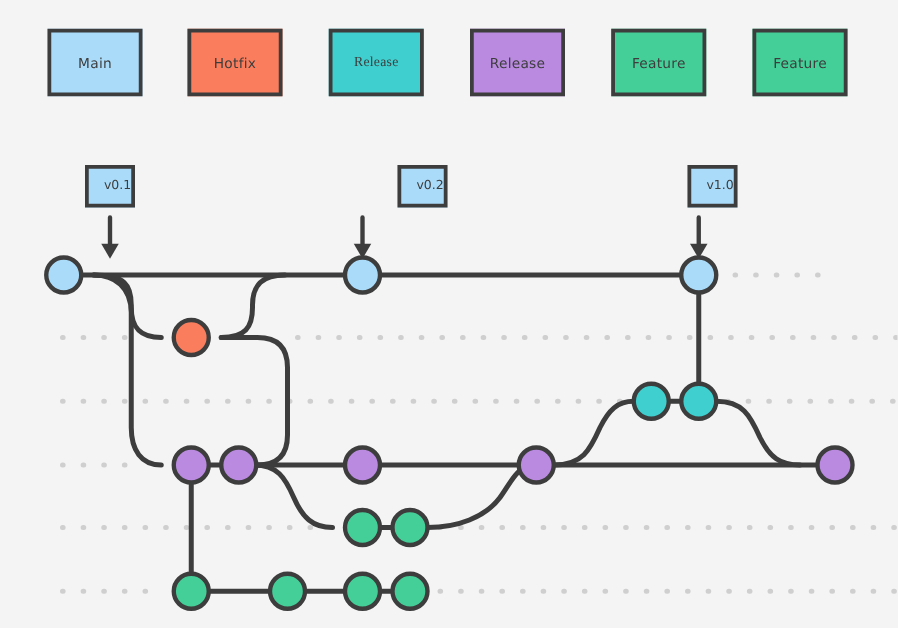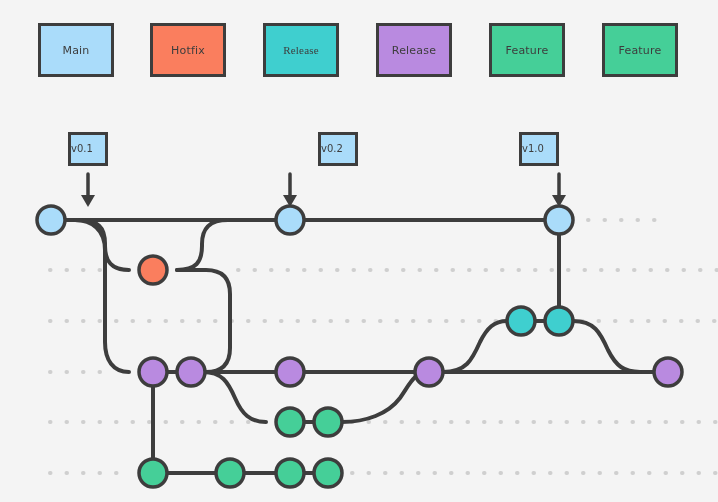--- a/index.html
+++ b/index.html
@@ -47,21 +47,21 @@
   
   .tag {
     position: absolute;
     width: 40px;
     height: 34px;
     border: 3px solid #3d3d3d;
     box-sizing: border-box;
     background: #aadcfa;
     display: flex;
     align-items: center;
-    justify-content: flex-start;
+    justify-content: flex-end;
   }
   .tag-label {
     font-size: 10px;
     color: #3d3d3d;
     line-height: 1;
   }
   
   #graph {
     position: absolute;
     left: 0;
@@ -213,18 +213,18 @@
       </g>
   </svg>
 
   <div id="tags-layer">
       <div class="tag" style="left: 68px; top: 132px;">
         <span class="tag-label">v0.1</span>
       </div>
       <div class="tag" style="left: 270px; top: 132px; margin-left: 48px;">
         <span class="tag-label">v0.2</span>
       </div>
-      <div class="tag" style="left: 519px; top: 132px;">
+      <div class="tag" style="left: 550px; top: 132px;">
         <span class="tag-label">v1.0</span>
       </div>
     </div>
 
 </div>
 
 </body></html>

